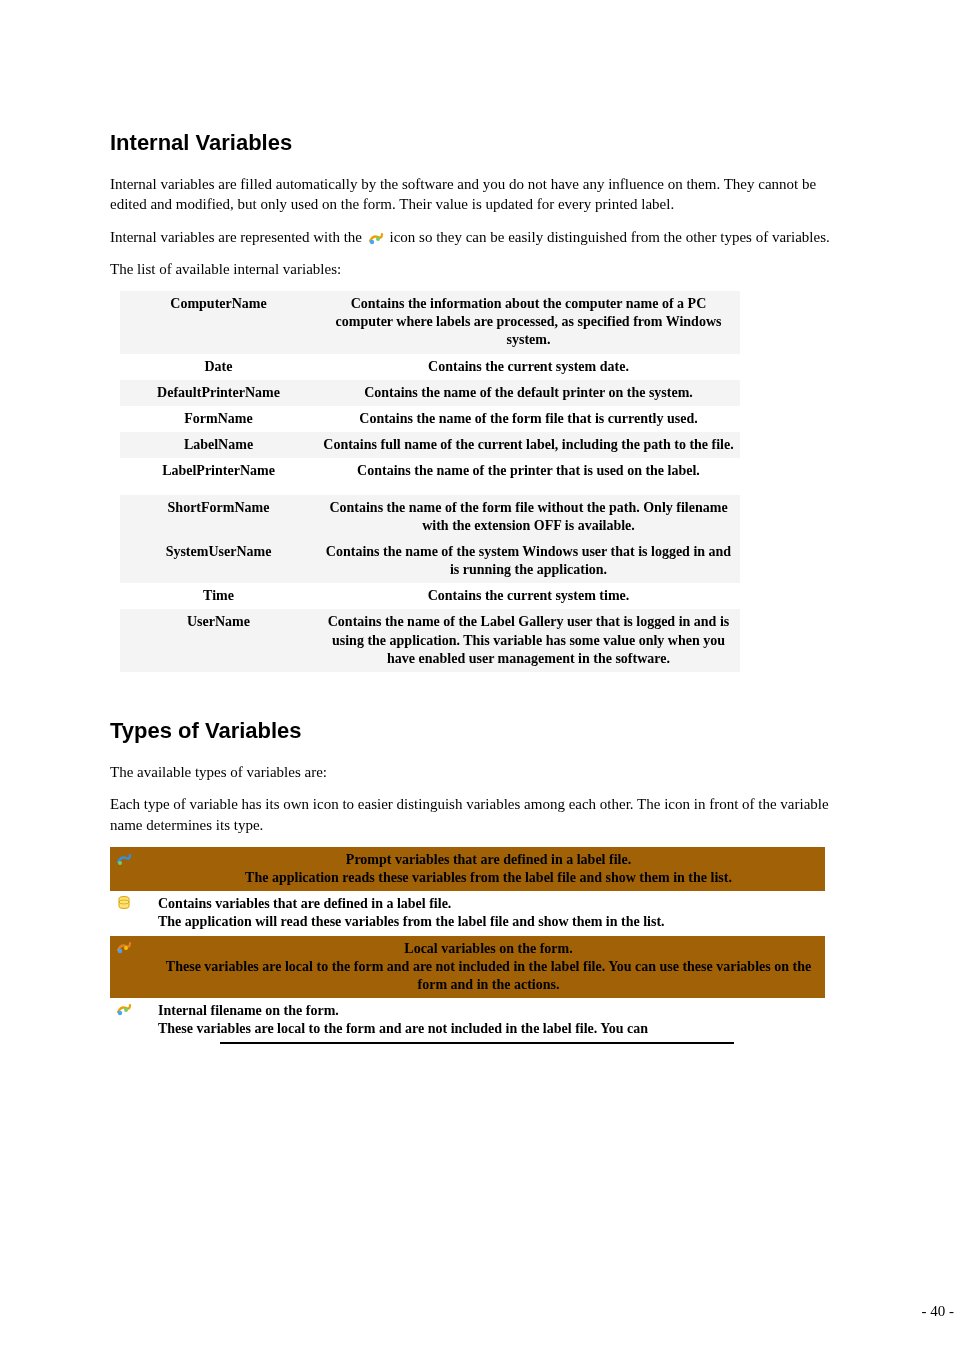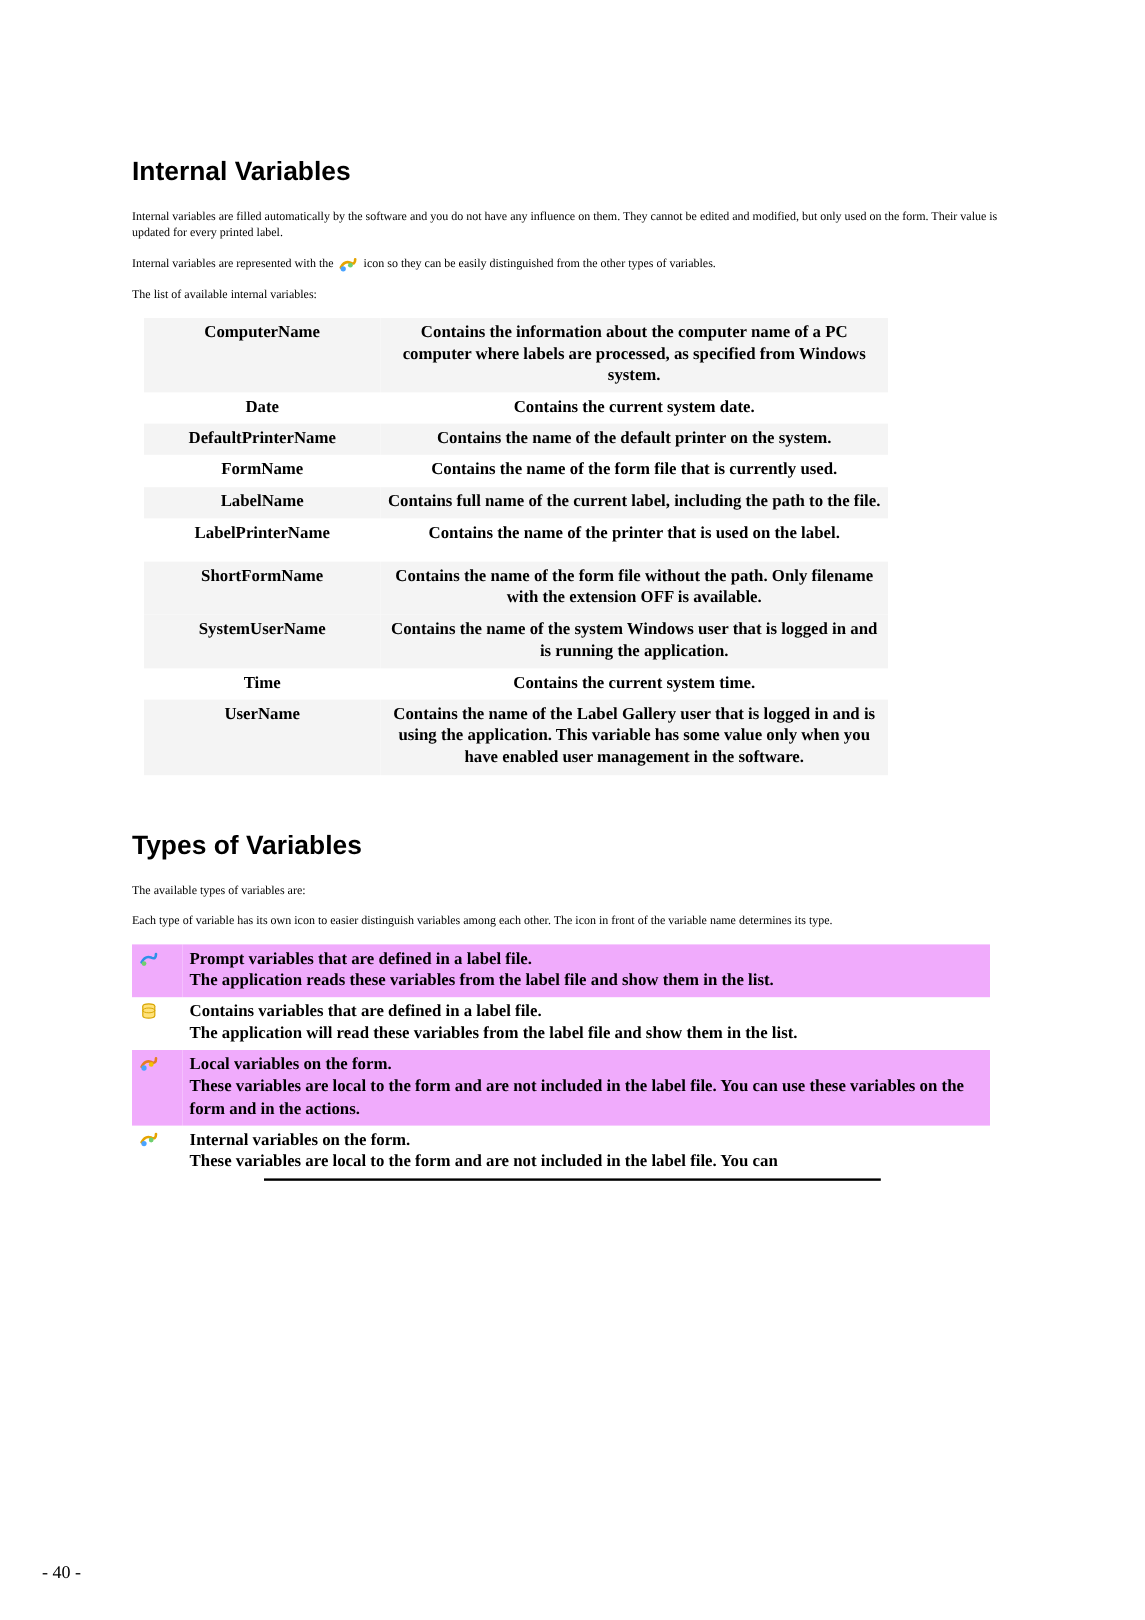--- a/index.html
+++ b/index.html
@@ -16,21 +16,21 @@
     position: relative;
     border-radius: 18px;
   }
   h2 {
     font-family: Verdana, Arial, sans-serif;
     font-weight: bold;
     font-size: 22px;
     margin: 0 0 18px 0;
   }
   p {
-    font-size: 10px;
+    font-size: 15px;
     line-height: 1.35;
     margin: 0 0 12px 0;
   }
   .inline-icon {
     display: inline-block;
     vertical-align: middle;
     width: 16px; height: 14px;
     margin: 0 2px;
   }
   table.vars {
@@ -62,27 +62,28 @@
     vertical-align: top;
     padding: 4px 6px 4px 6px;
     font-weight: bold;
     line-height: 1.3;
   }
   table.types td.icon-cell {
     width: 30px;
     text-align: left;
   }
   table.types tr.shade {
-    background: #f0abfc;
+    background: #a16207;
+    text-align: center;
   }
   .footer {
     position: absolute;
     left: 0; right: 0;
     bottom: 30px;
-    text-align: left;
+    text-align: right;
     font-size: 15px;
     padding-left: 35px;
   }
   .footer-rule {
     border: none;
     border-top: 2px solid #000;
     margin: 0 110px 6px 110px;
   }
   svg.smicon { width: 16px; height: 16px; display: block; }
 </style>
@@ -201,21 +202,21 @@
     </tr>
     <tr>
       <td class="icon-cell">
         <svg class="smicon" viewBox="0 0 16 16">
           <path d="M2 10 Q5 4 10 6 Q14 8 14 3" stroke="#e6a400" stroke-width="2.2" fill="none" stroke-linecap="round"></path>
           <circle cx="4" cy="11" r="2.2" fill="#4aa3ff"></circle>
           <circle cx="10" cy="8" r="2" fill="#6fcf6f"></circle>
         </svg>
       </td>
       <td>
-        <span>Internal variables on the form.</span><br>
+        <span>Internal filename on the form.</span><br>
         <span> These variables are local to the form and are not included in the label file. You can</span>
       </td>
     </tr>
   </tbody>
     </table>
 
   <hr class="footer-rule">
   <div class="footer">- 40 -</div>
 </div>
 

